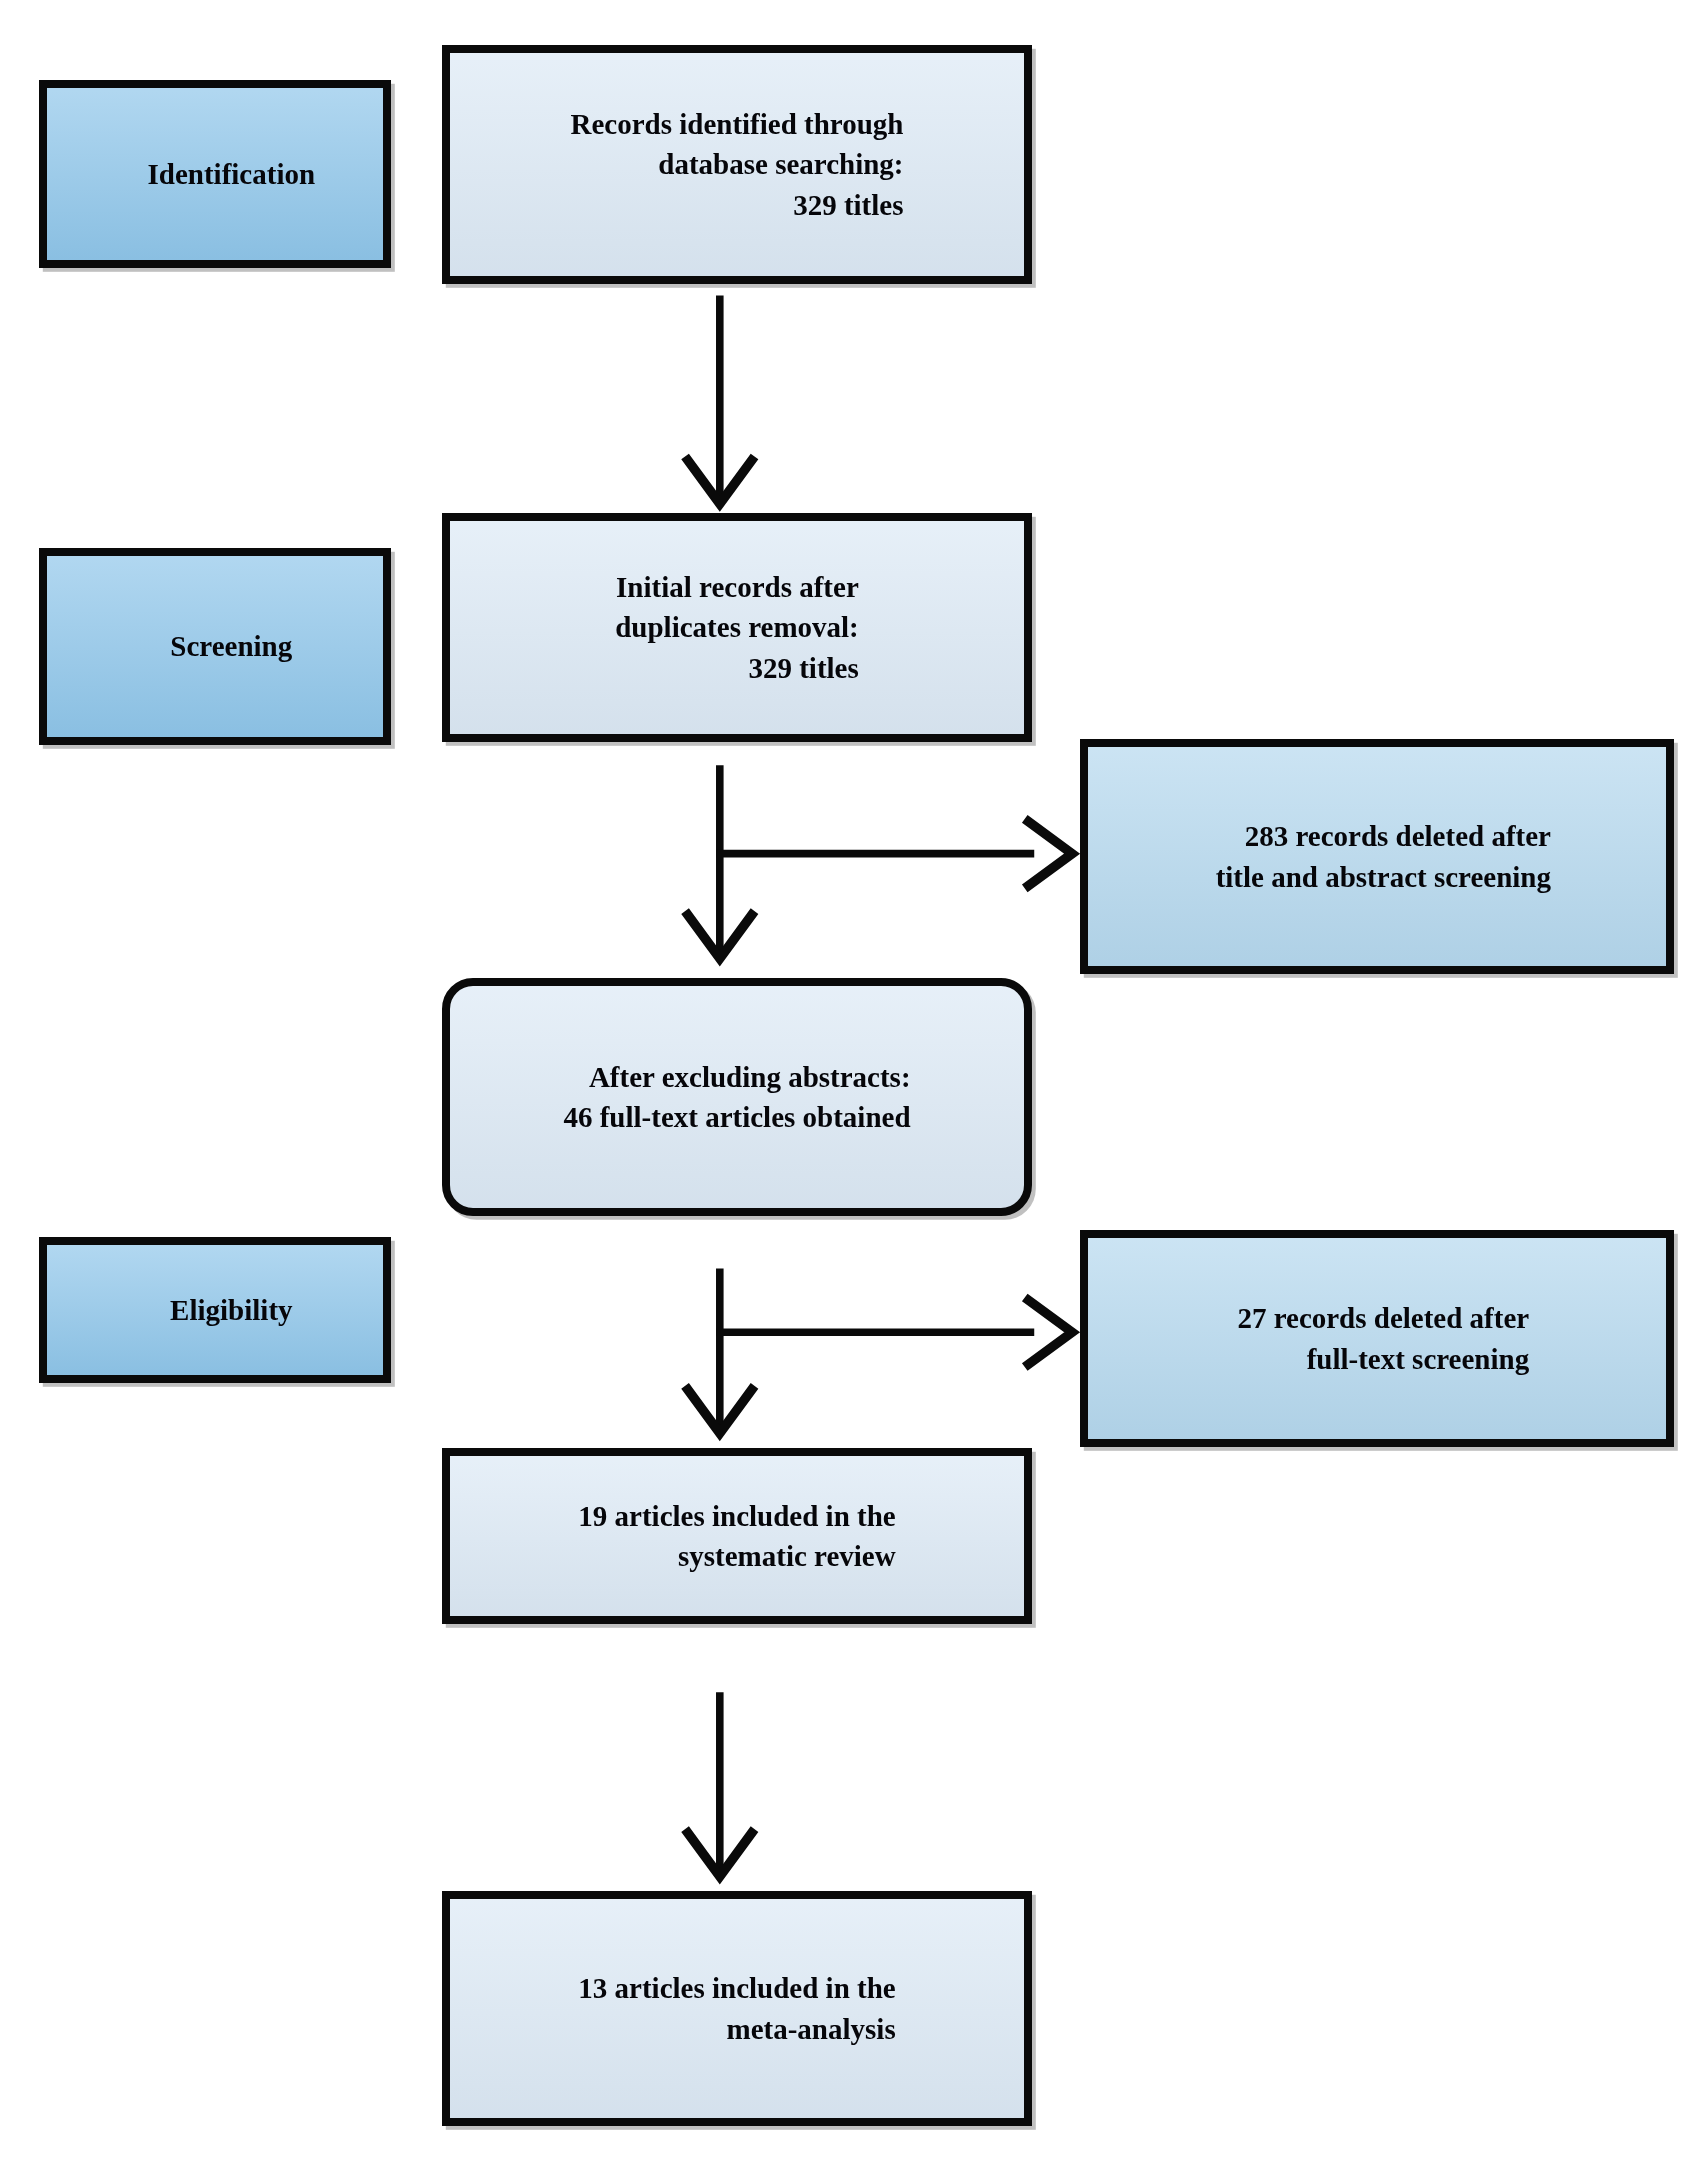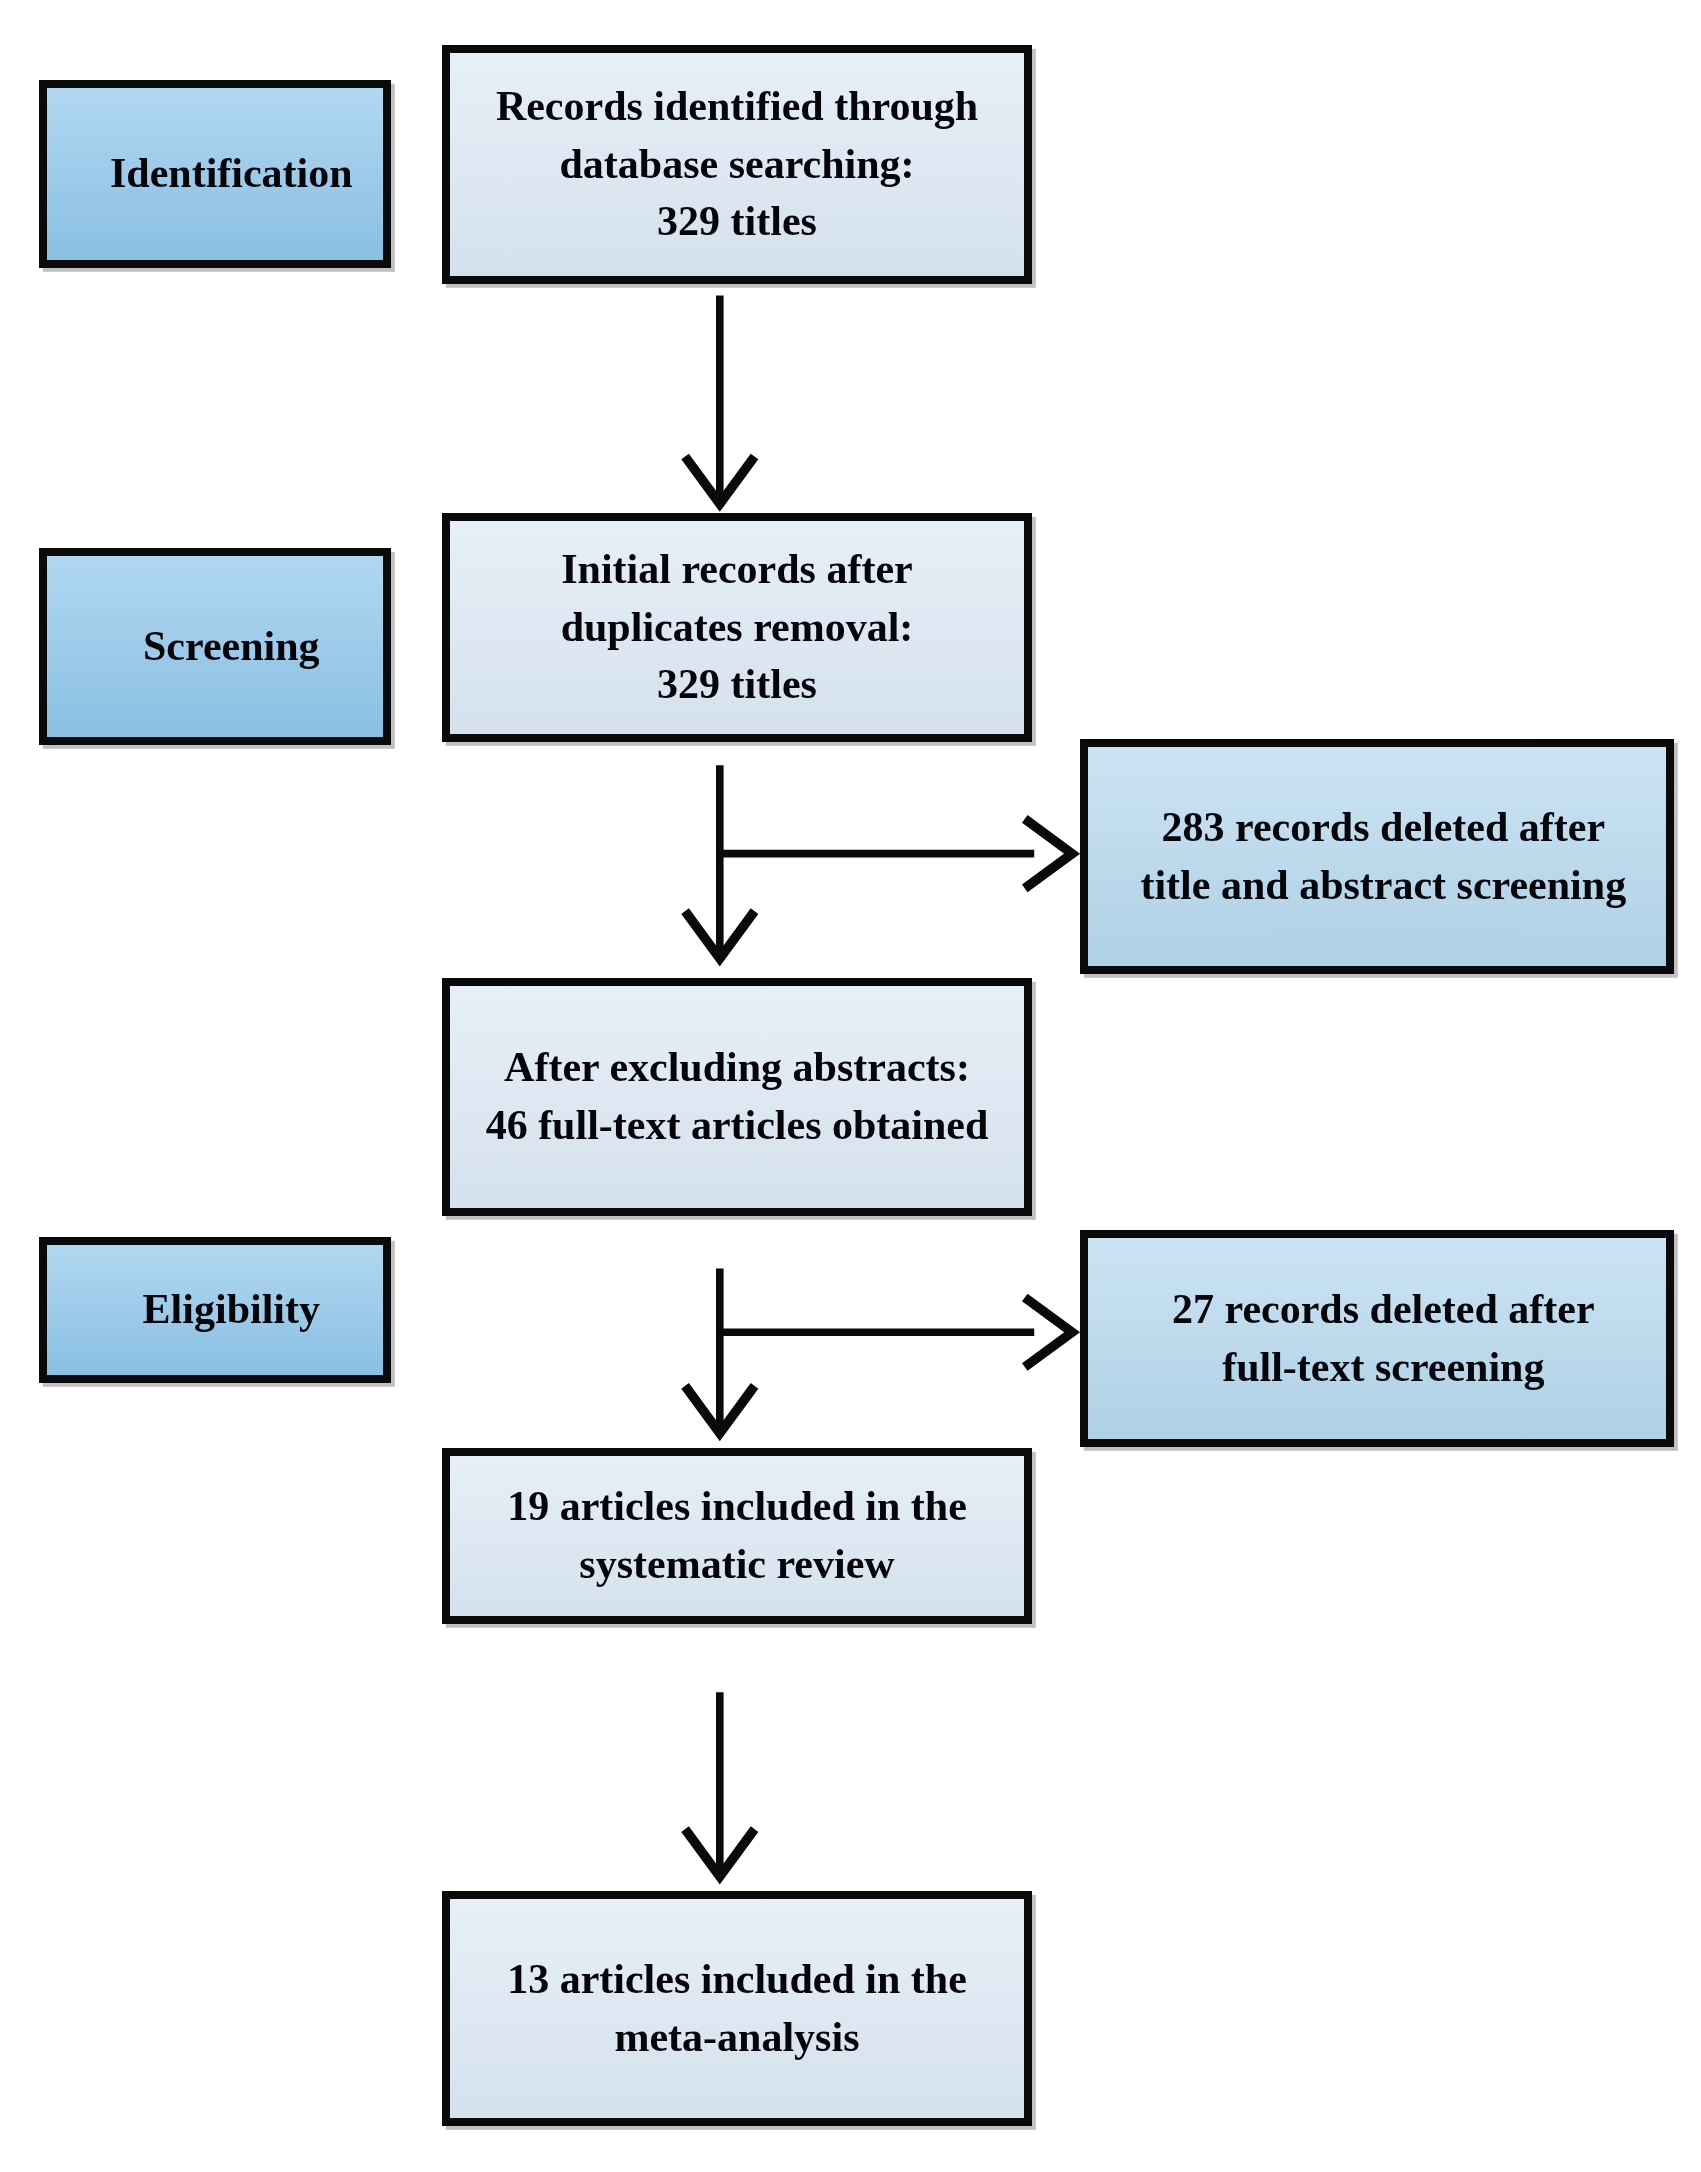--- a/index.html
+++ b/index.html
@@ -18,43 +18,43 @@
     width:1701px;height:2172px;
     background:var(--bg);
     font-family:"Liberation Serif","DejaVu Serif",serif;
     overflow:hidden;
   }
   .box{
     position:absolute;
     border:8.2px solid var(--border);
     box-shadow:3.8px 3.8px 0 rgba(115,115,115,0.45);
     display:flex;align-items:center;justify-content:center;
-    text-align:center;
+    text-align:right;
     color:var(--ink);
     font-weight:bold;
-    font-size:42px;
+    font-size:29px;
     line-height:1.38;
     white-space:pre-line;
     padding:6.3px 11.4px;
     background-image:linear-gradient(180deg,rgba(255,255,255,0.30),rgba(0,0,0,0.035));
   }
   .stage-box{background-color:var(--stage-fill);padding-left:44px;}
   .flow-box{background-color:var(--flow-fill);}
   .excl-box{background-color:var(--excl-fill);padding-left:24px;}
 
   
   #box-identification{left:39px;top:80px;width:352px;height:188px;}
   #box-screening{left:39px;top:548px;width:352px;height:197px;}
   #box-eligibility{left:39px;top:1237px;width:352px;height:146px;}
   #box-inclusion{left:39px;top:1406px;width:352px;height:146px;}
 
   
   #box-records-identified{left:442px;top:45px;width:590px;height:239px;}
   #box-initial-records{left:442px;top:513px;width:590px;height:229px;}
-  #box-full-text-obtained{left:442px;top:978px;width:590px;height:238px;}
+  #box-full-text-obtained{left:442px;top:978px;width:590px;height:238px;border-radius:31px;}
   #box-systematic-review{left:442px;top:1448px;width:590px;height:176px;}
   #box-meta-analysis{left:442px;top:1891px;width:590px;height:235px;}
 
   
   #box-title-abstract-excluded{left:1080px;top:739px;width:594px;height:235px;}
   #box-full-text-excluded{left:1080px;top:1230px;width:594px;height:217px;}
 
   .connector{position:absolute;left:0;top:0;width:1701px;height:2172px;pointer-events:none;}
   .connector path{fill:none;stroke:var(--arrow);}
   .arrow-shaft{stroke-width:12px;}

